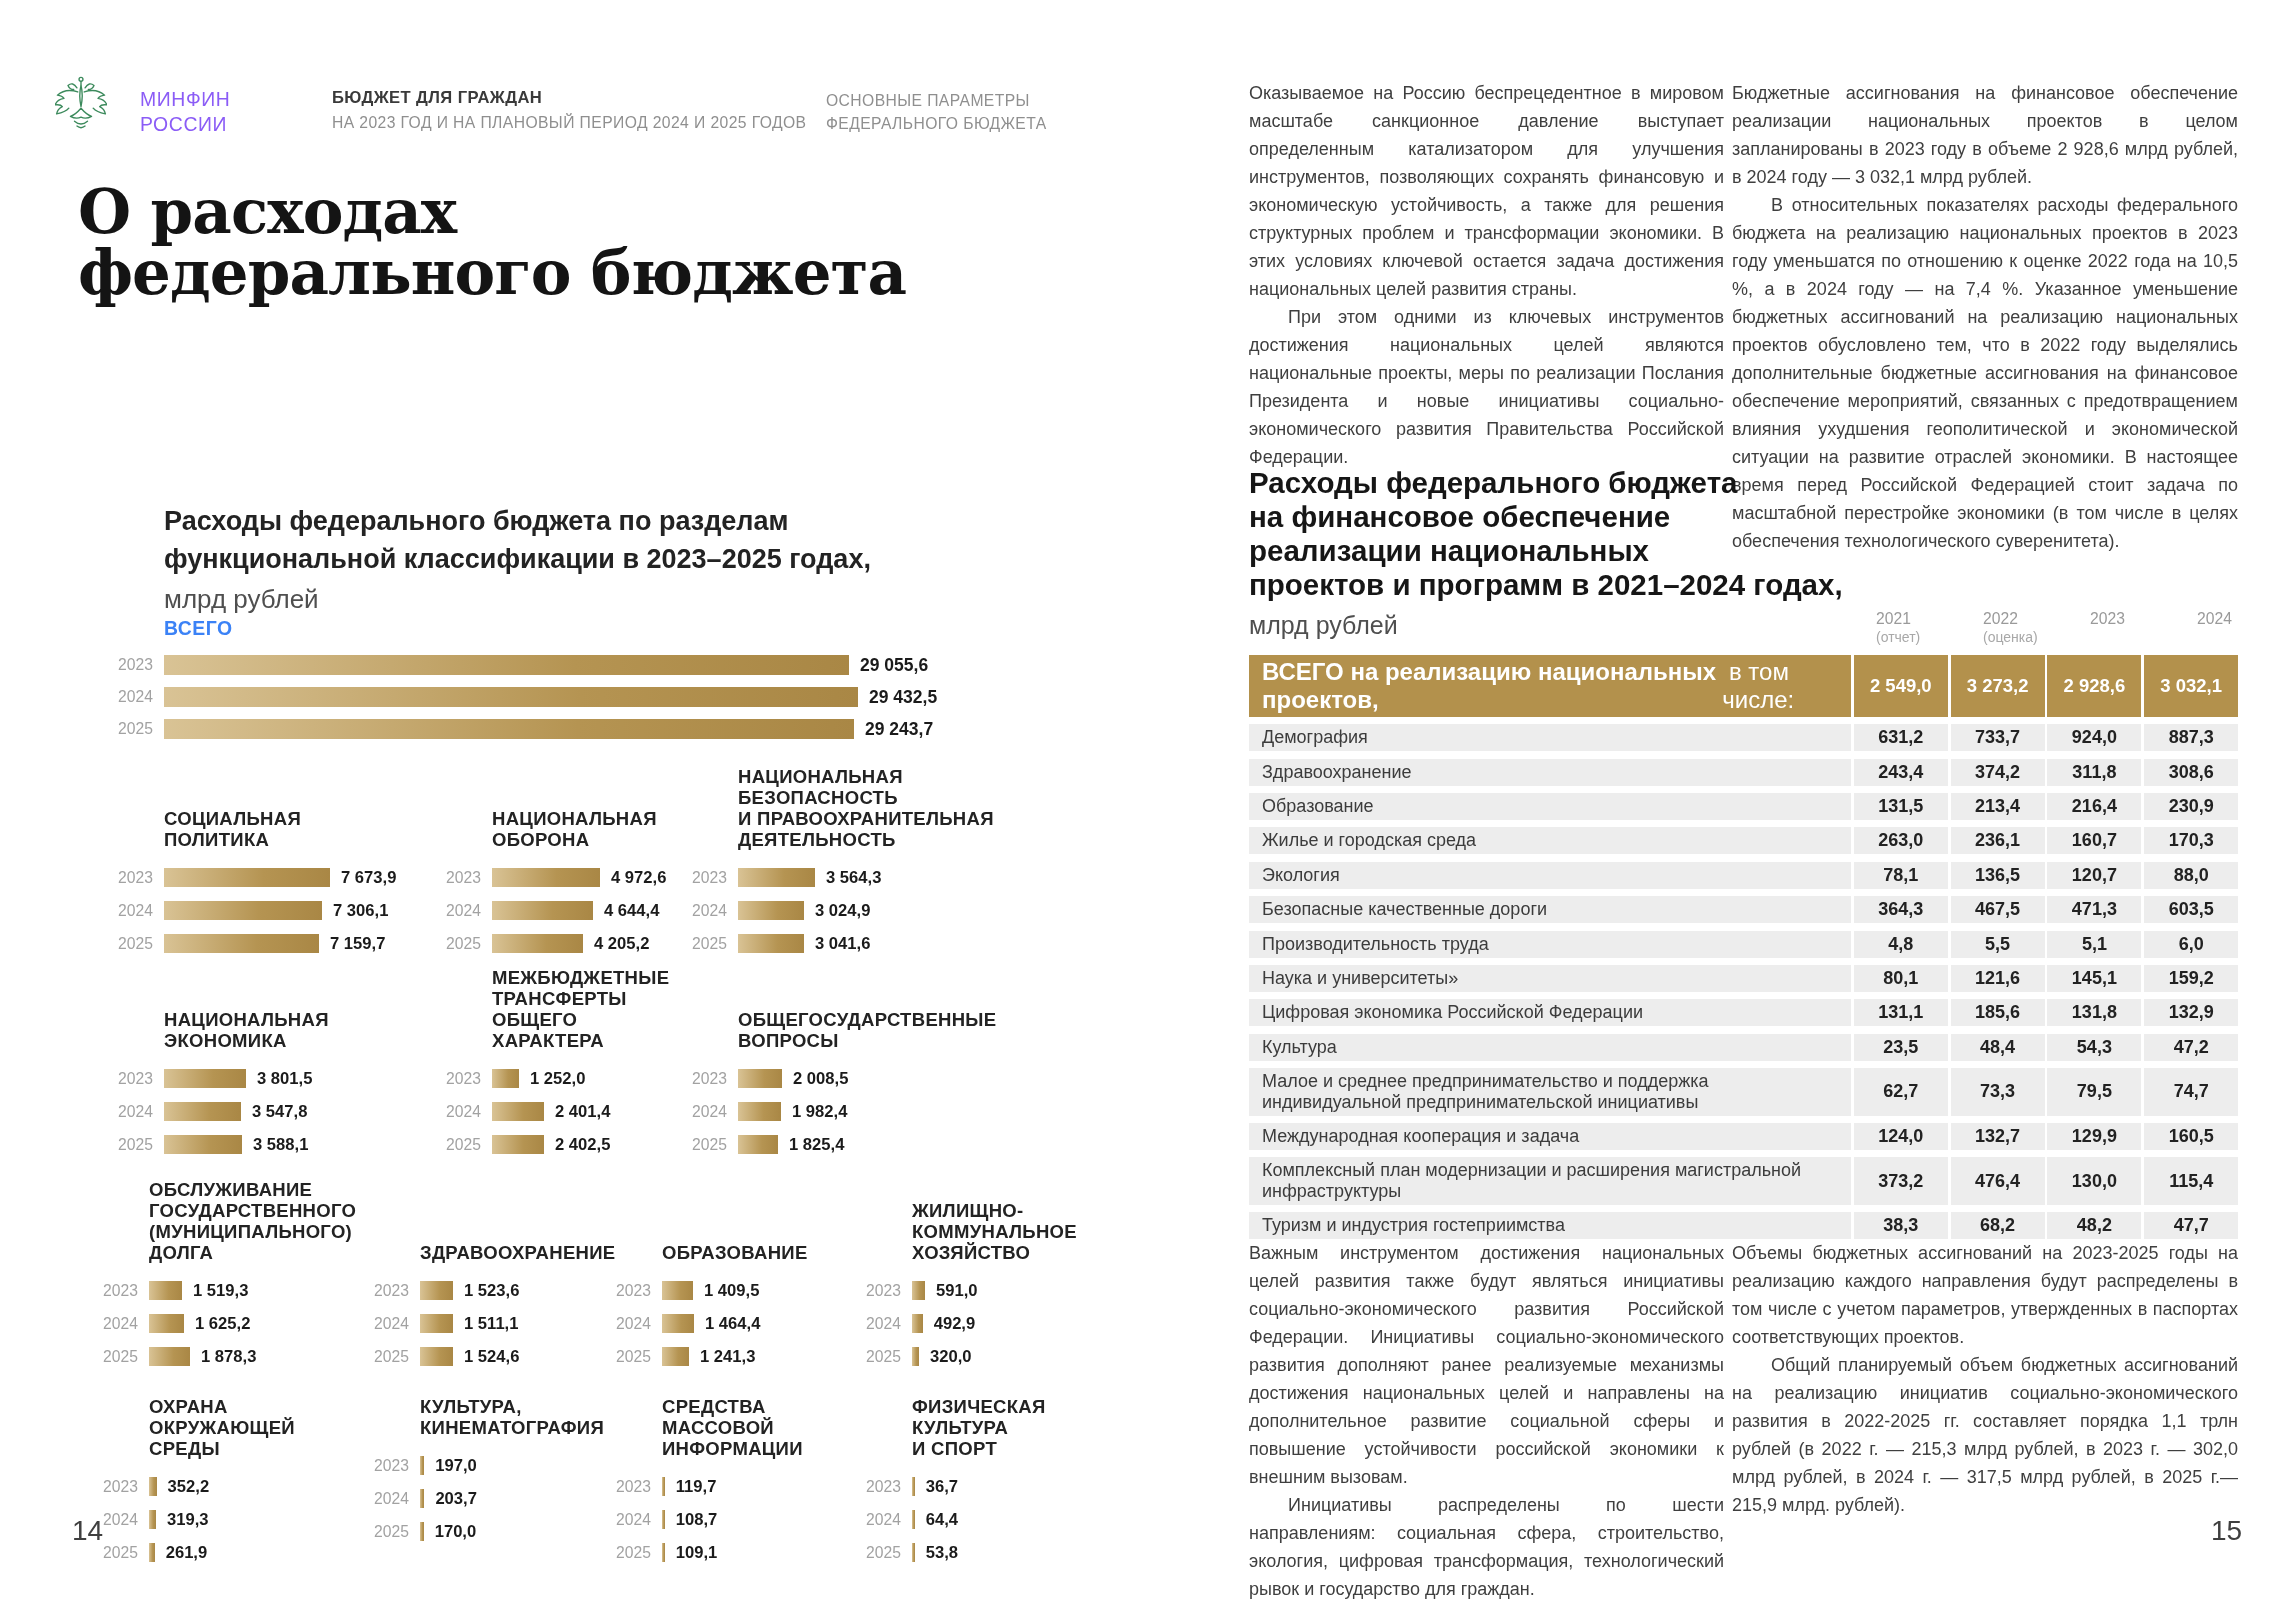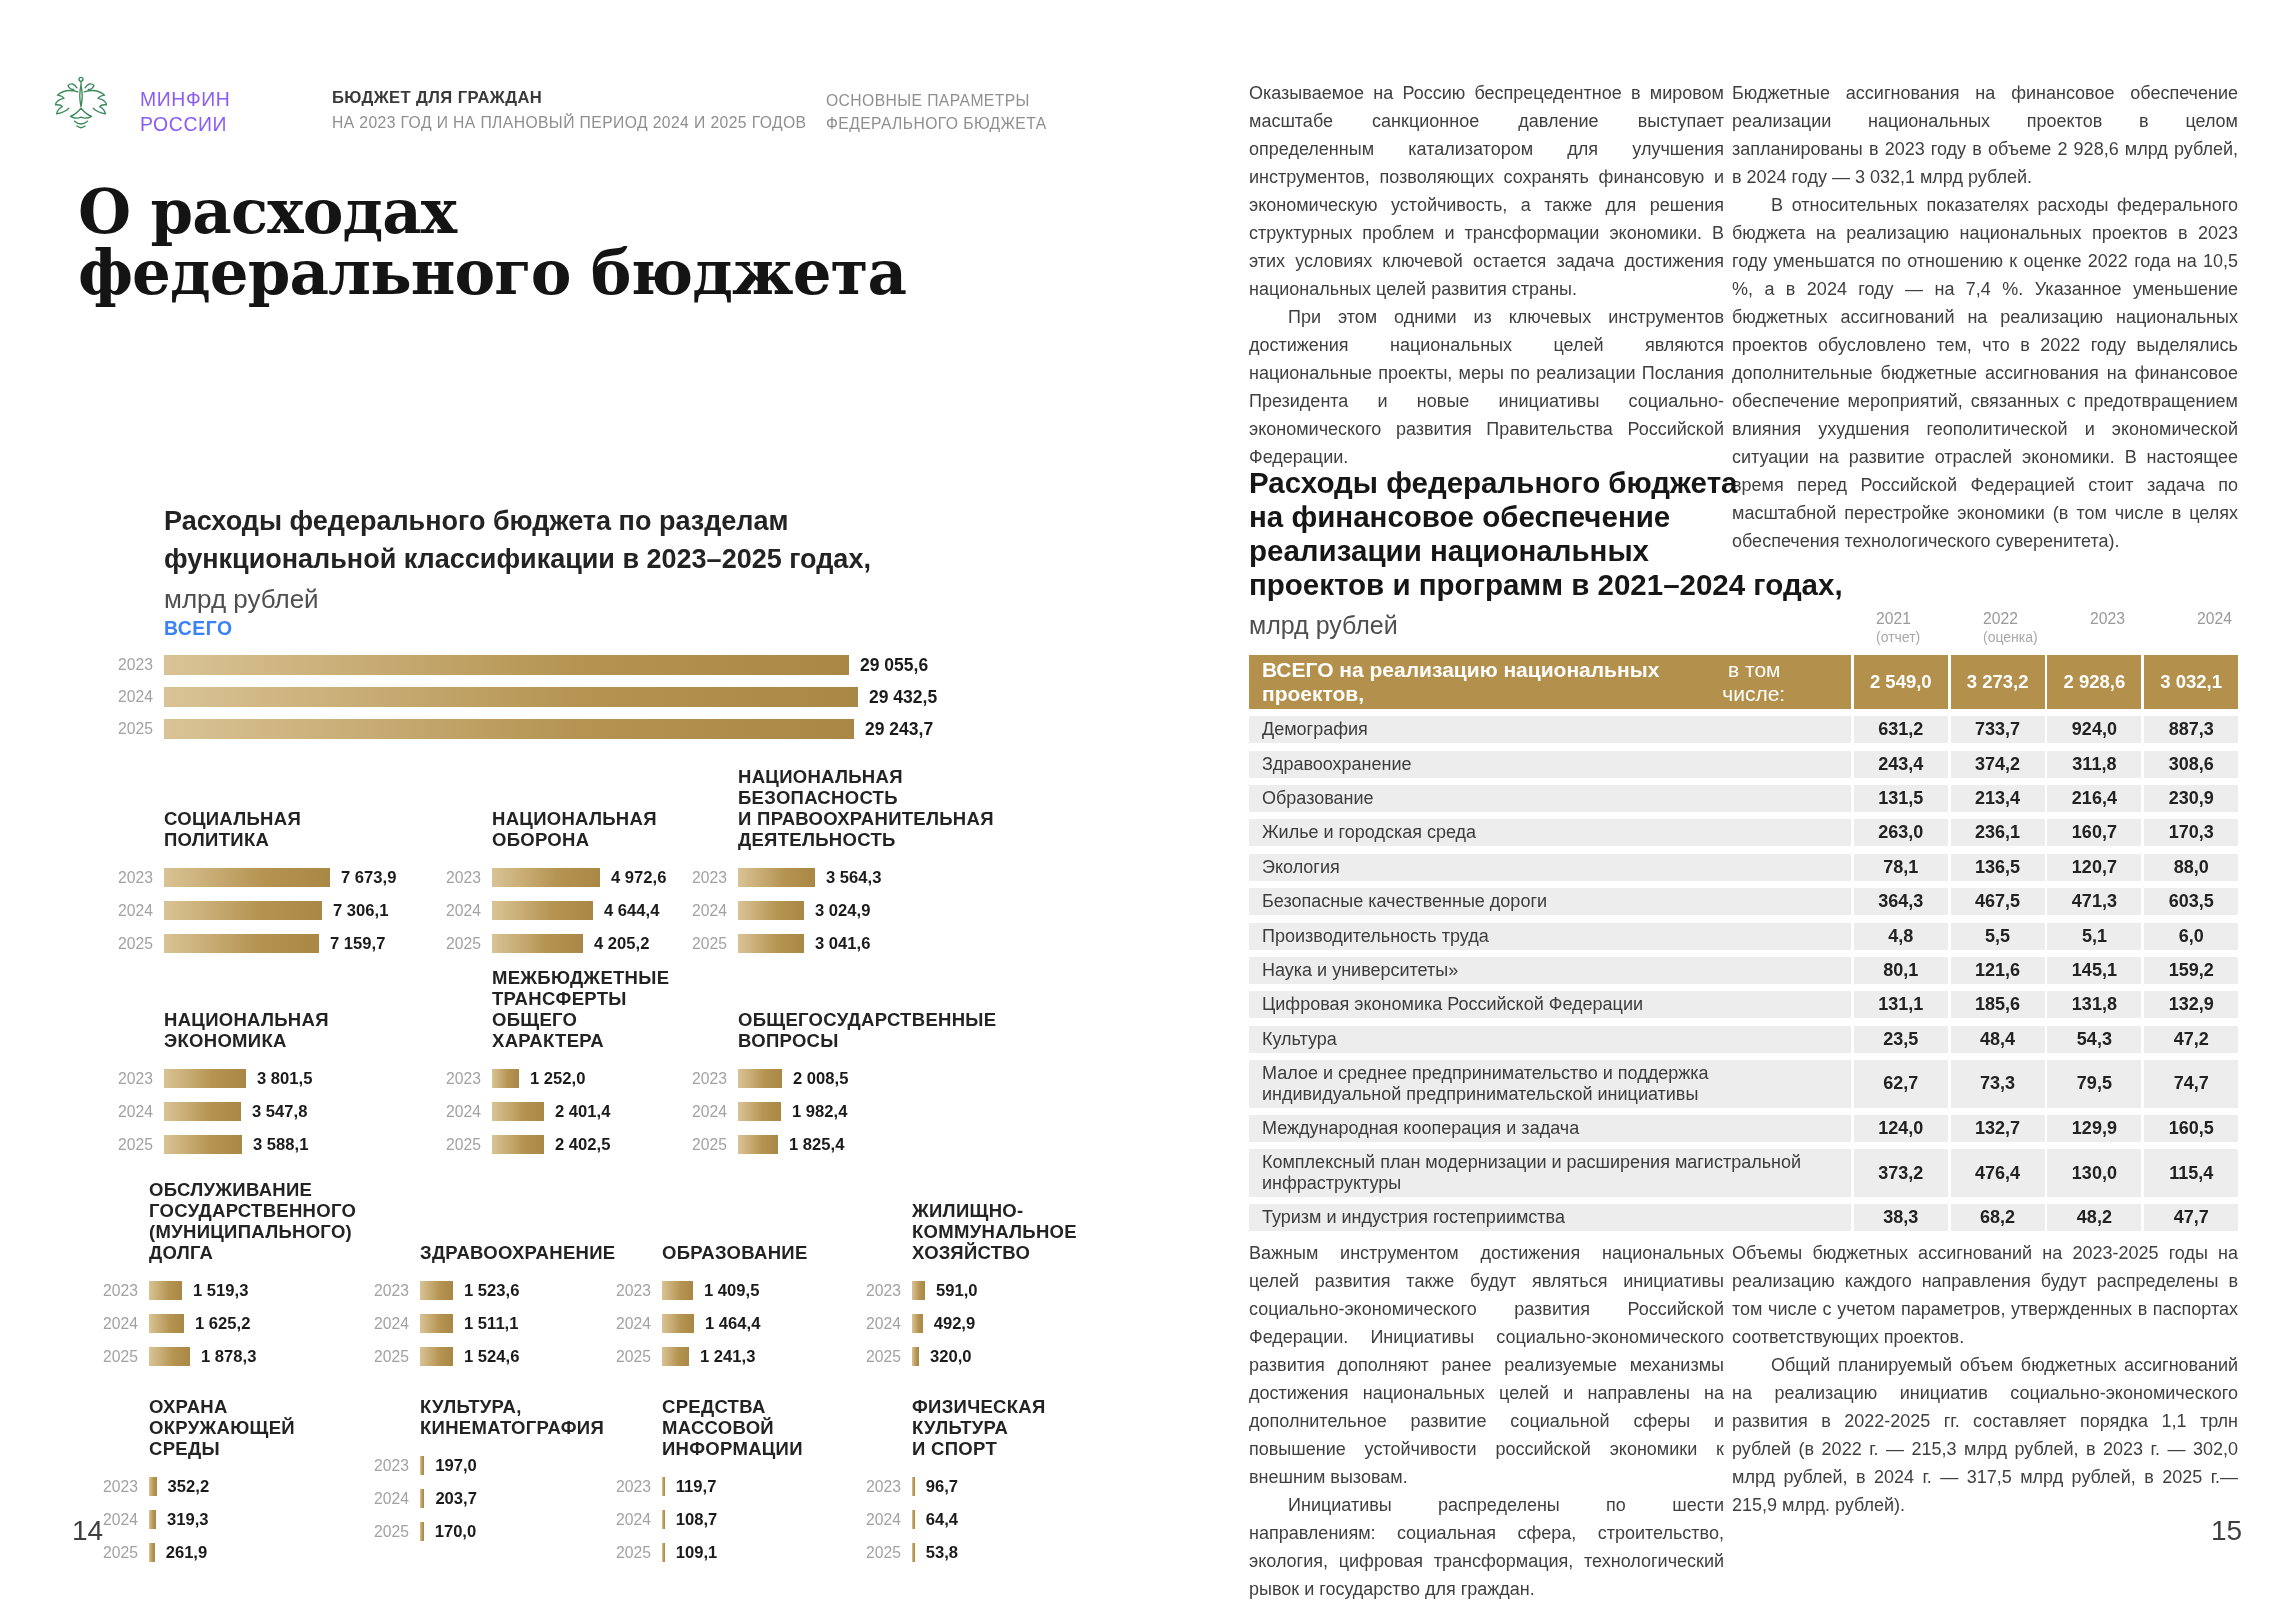--- a/index.html
+++ b/index.html
@@ -73,21 +73,21 @@
   .hc{padding-left:12px}
   .hy{font-size:15.7px;color:#9a9a9a;line-height:19.4px}
   .hn{font-size:14px;color:#a8a8a8;line-height:18.5px}
 
   .table-grid{display:grid;grid-template-columns:602px 94px 94px 94px 94px;gap:7.4px 2.8px}
   .c{background:#ededed;display:flex;align-items:center;min-height:27px;font-size:18px;color:#3c3c3c;padding:2.8px 7.4px 2.8px 13px}
   .c.v{justify-content:center;font-weight:bold;color:#222;padding:2.8px 1.8px}
   .c.total{background:#b3914c;color:#fff;min-height:31px}
   .c.total.v{color:#fff;font-size:18.5px}
   .c.lc .b{font-weight:bold}
-  .c.lc{font-size:21px;padding-right:13px}
+  .c.lc{font-size:24px;padding-right:13px}
 </style>
 </head>
 <body>
 
 <div class="spread">
 
   <div class="abs logo">
     <svg width="52" height="57" viewBox="0 0 64 70">
       <g fill="none" stroke="#3c8a5c" stroke-width="1.7" stroke-linecap="round" stroke-linejoin="round">
         <circle cx="32" cy="6.5" r="2.4"></circle>
@@ -431,21 +431,21 @@
         </div>
       </div>
       <div class="mini abs mini-c13 r4">
         <div class="mini-title">ФИЗИЧЕСКАЯ
 КУЛЬТУРА
 И СПОРТ</div>
         <div class="bars">
           <div class="bar-row">
             <span class="bar-year">2023</span>
             <div class="bar" style="width: 2.8px;"></div>
-            <span class="bar-val">96,7</span>
+            <span class="bar-val">36,7</span>
           </div>
           <div class="bar-row">
             <span class="bar-year">2024</span>
             <div class="bar" style="width: 2.8px;"></div>
             <span class="bar-val">64,4</span>
           </div>
           <div class="bar-row">
             <span class="bar-year">2025</span>
             <div class="bar" style="width: 2.8px;"></div>
             <span class="bar-val">53,8</span>

